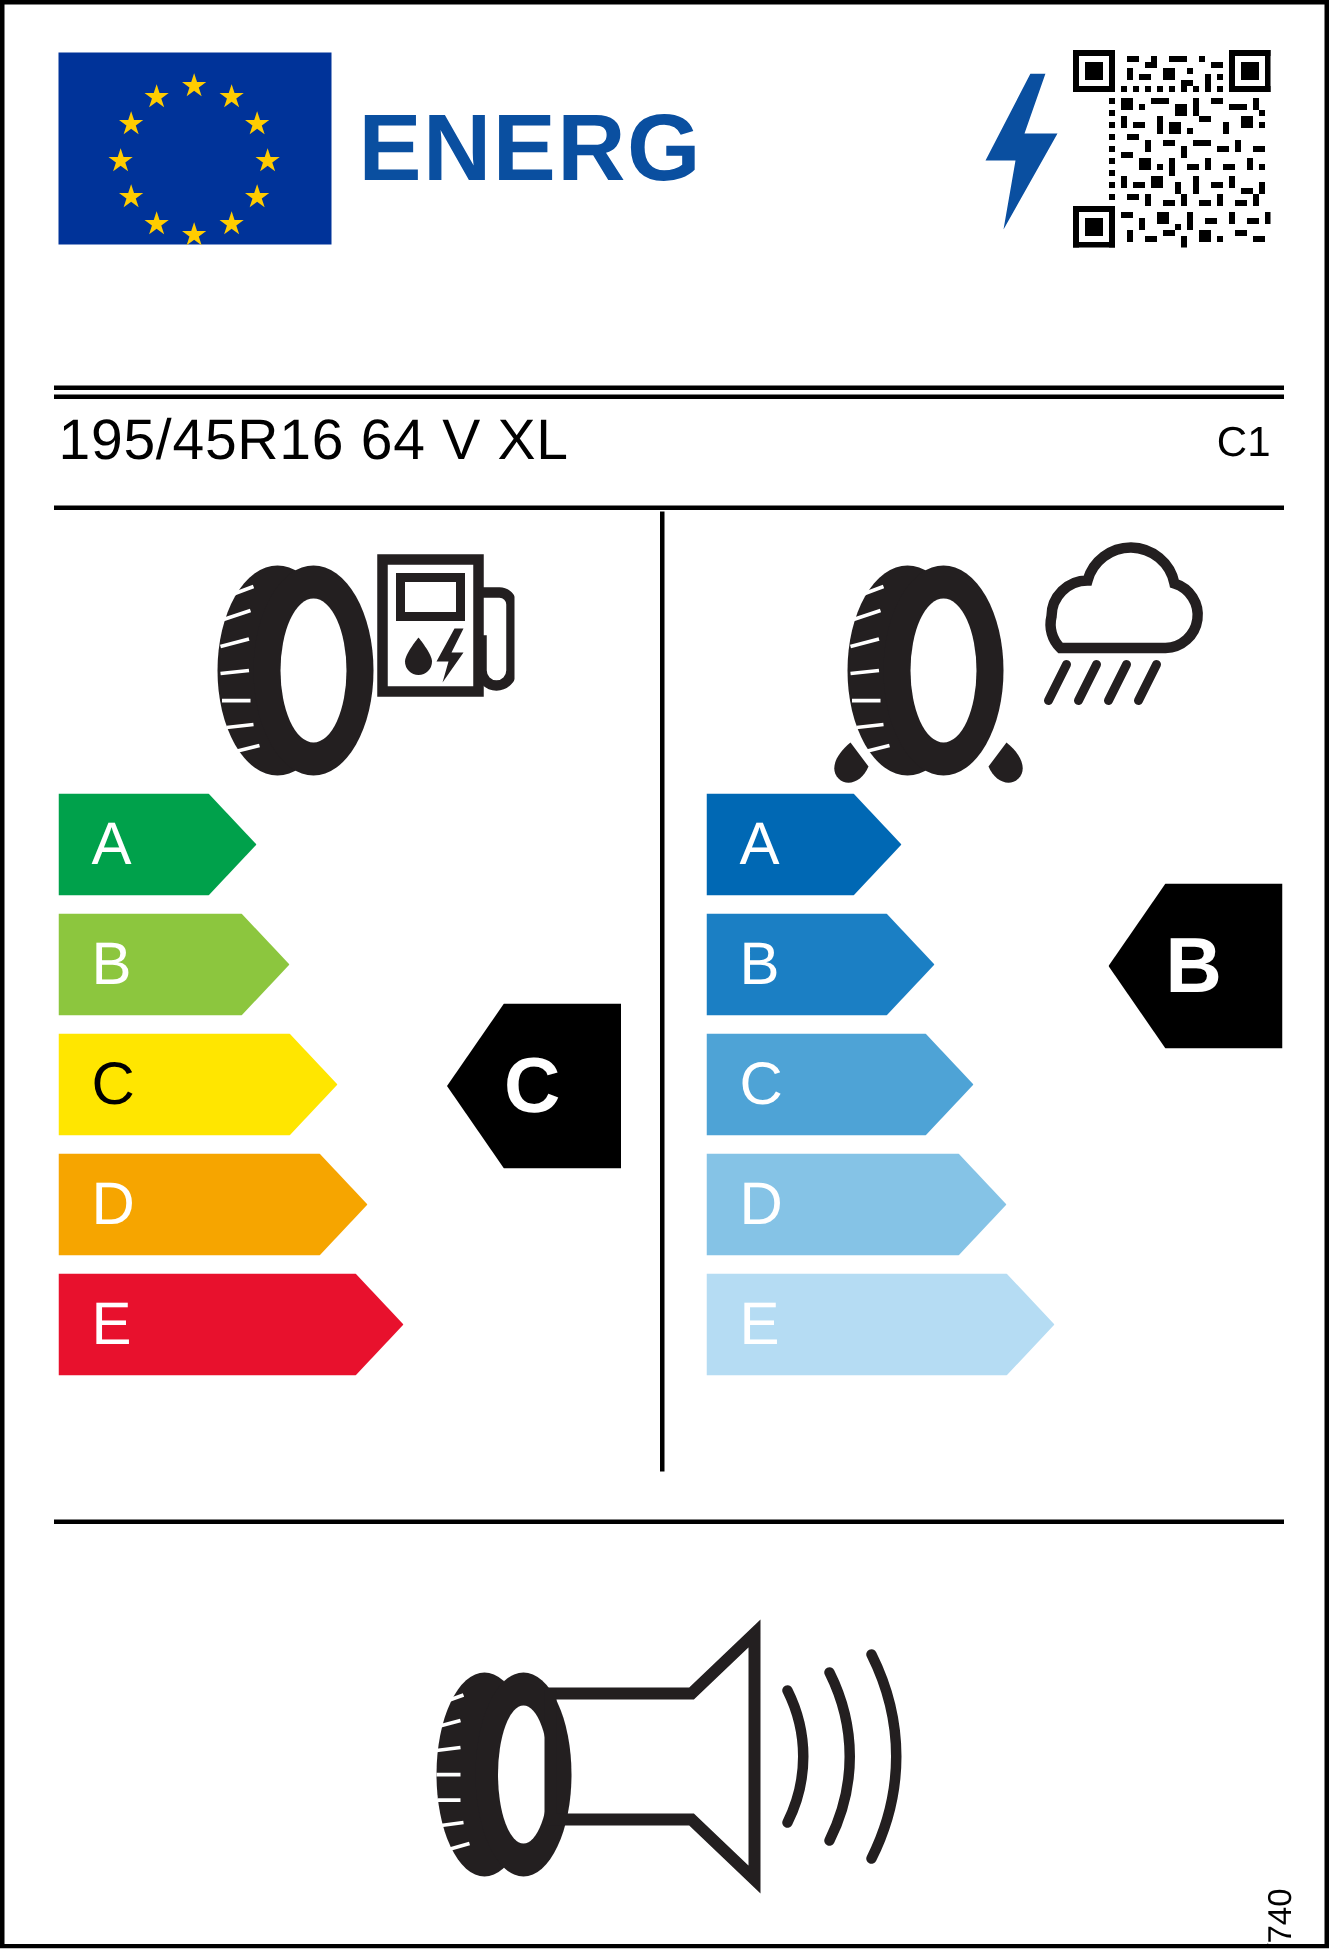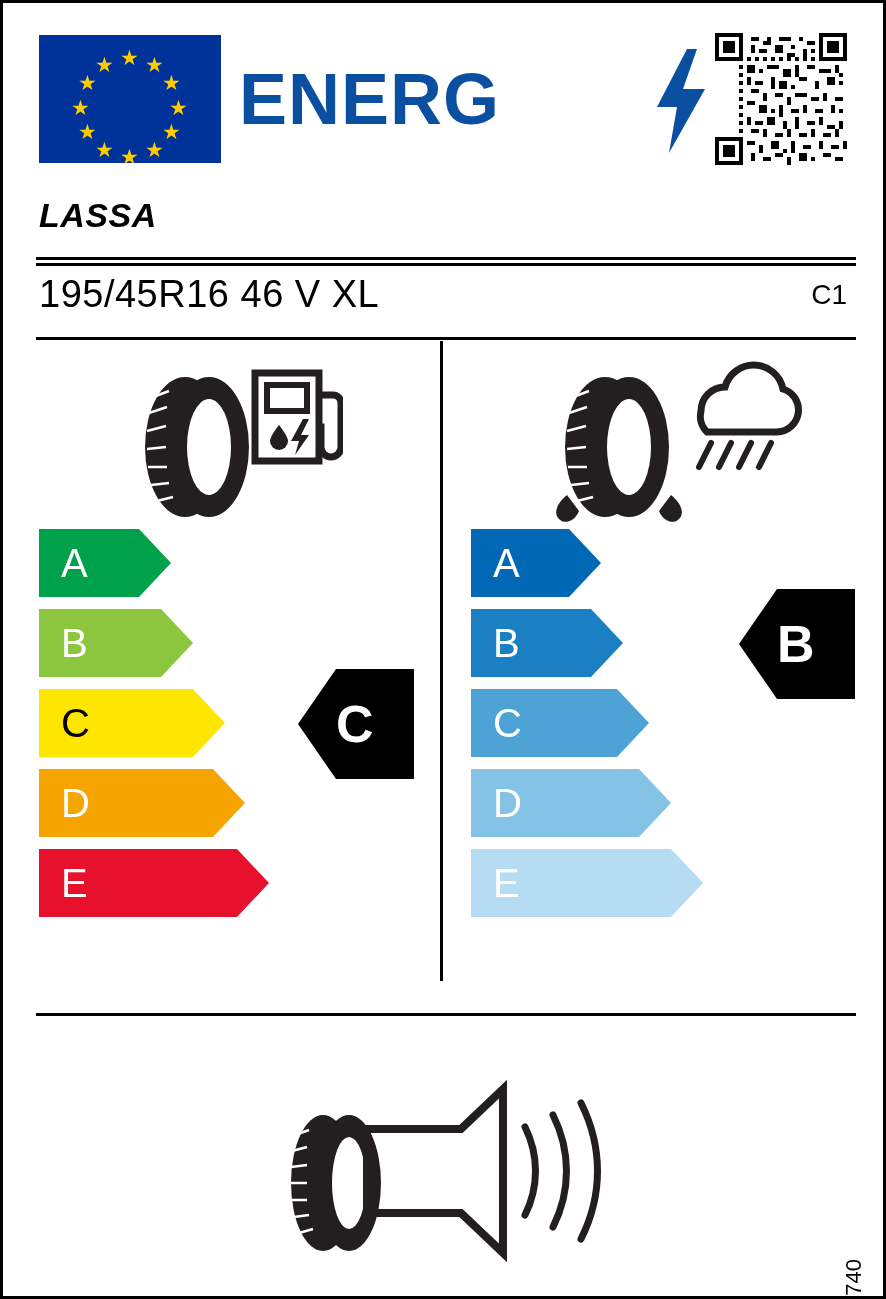--- a/index.html
+++ b/index.html
@@ -43,21 +43,21 @@
     height: 21px;
     text-align: center;
   }
   .energy-word {
     position: absolute;
     left: 236px; top: 36px;
     width: 460px;
     height: 120px;
     color: #0a4fa0;
     font-weight: bold;
-    font-size: 72px;
+    font-size: 63px;
     letter-spacing: 1px;
     line-height: 120px;
     white-space: nowrap;
   }
   .energy-bolt {
     position: absolute;
     left: 650px;
     top: 46px;
     width: 56px;
     height: 104px;
@@ -363,27 +363,26 @@
           <rect x="26" y="9" width="1" height="1"></rect>
             <rect x="31" y="10" width="1" height="1"></rect>
         </g>
       </svg>
     </div>
   </div>
 
   <div class="rule" id="rule-top"></div>
 
   <div class="brand-row">
-    <div class="brand-name">LASSA</div>
   </div>
 
   <div class="rule" id="rule-mid" style="top:260px;"></div>
 
   <div class="size-row">
-    <div class="tyre-size">195/45R16 46 V XL</div>
+    <div class="tyre-size">195/45R16 64 V XL</div>
     <div class="tyre-class">C1</div>
   </div>
 
   <div class="rule" style="top:334px;"></div>
 
   <div id="panel-divider"></div>
 
   <div class="panel" id="panel-fuel">
 
     <div class="pictogram" id="pict-fuel">

